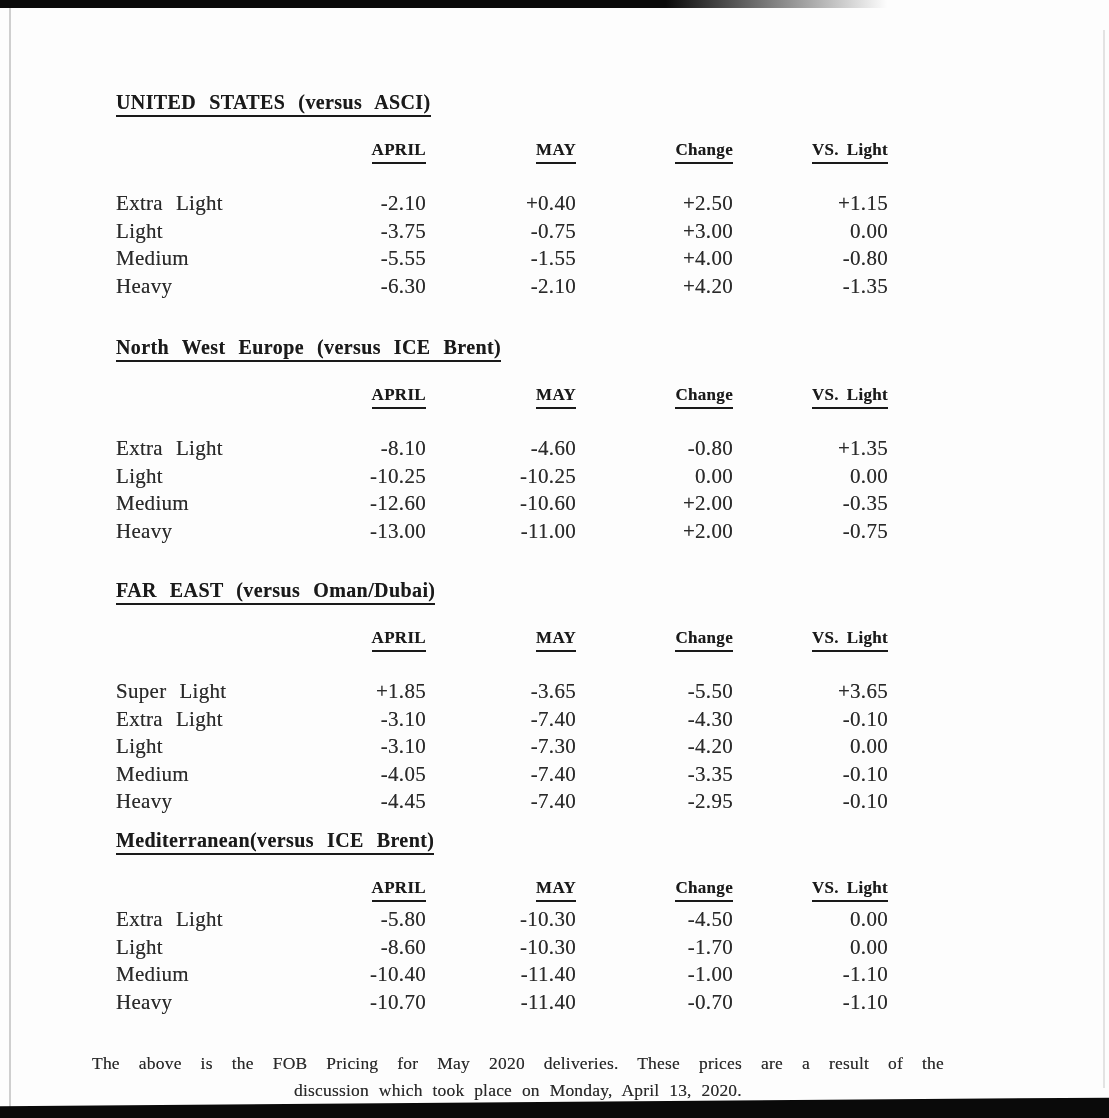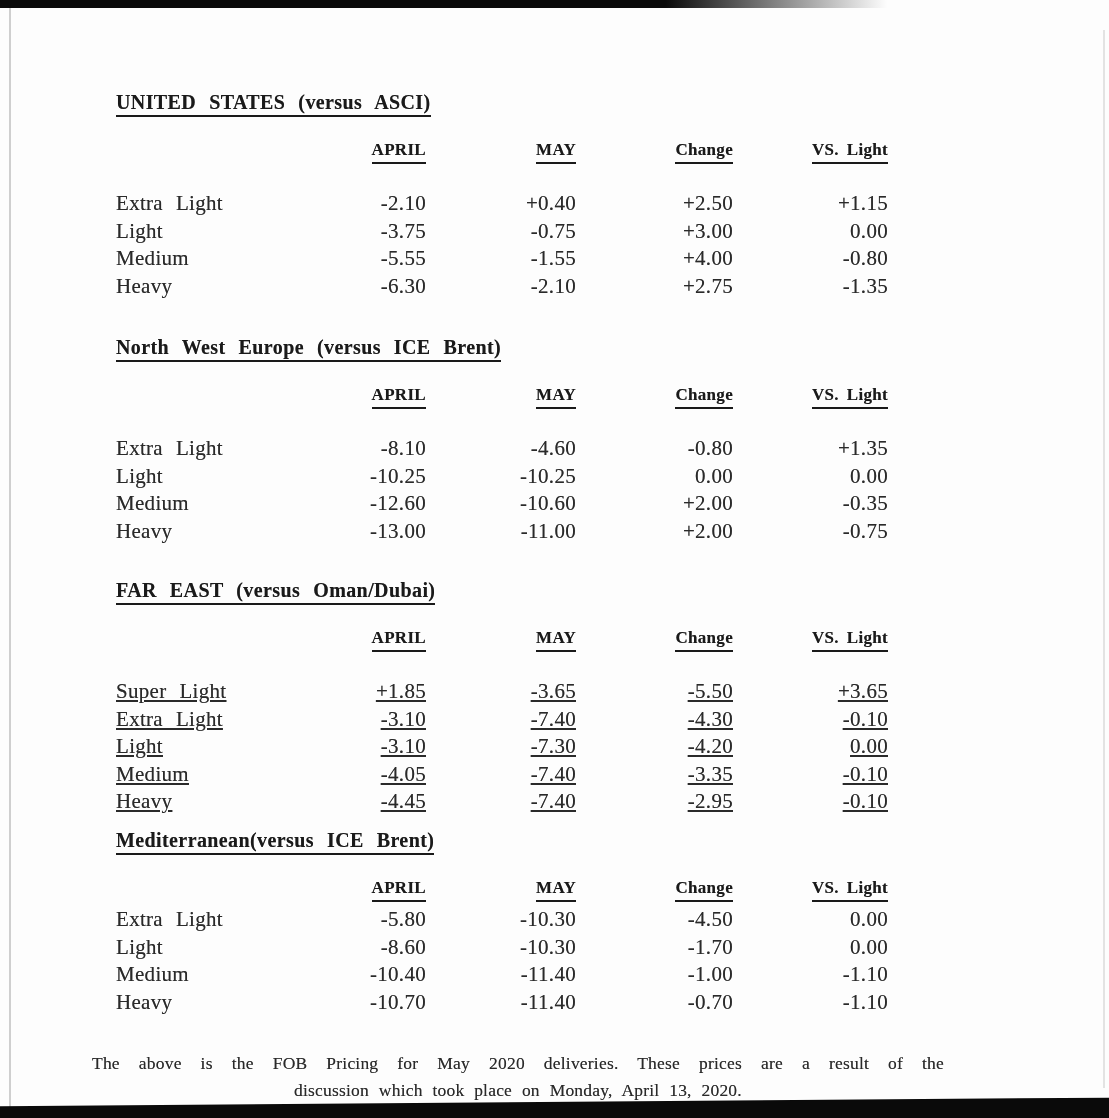--- a/index.html
+++ b/index.html
@@ -34,21 +34,21 @@
     background:var(--bar);
     transform:rotate(-0.45deg);
   }
   .price-section{
     position:absolute; left:100px; width:772px;
     text-shadow:0 0 0.6px rgba(40,40,40,0.55);
     margin-left:16px;
   }
   .price-section:nth-of-type(1){top:90px;}
   .price-section:nth-of-type(2){top:335px;}
-  .price-section:nth-of-type(3){top:578px;text-decoration:underline;}
+  .price-section:nth-of-type(3){top:578px;}
   .price-section:nth-of-type(4){top:828px;}
   .section-title{
     font-size:20px; line-height:24px; font-weight:bold;
     color:var(--title-ink);
     letter-spacing:0.4px; word-spacing:0.38em;
     white-space:nowrap;
   }
   .u{
     border-bottom:2px solid currentColor;
     padding-bottom:1px;
@@ -121,21 +121,21 @@
     <div class="cell num">-5.55</div>
     <div class="cell num">-1.55</div>
     <div class="cell num">+4.00</div>
     <div class="cell num">-0.80</div>
   </div>
 
   <div class="grid data-row">
     <div class="cell">Heavy</div>
     <div class="cell num">-6.30</div>
     <div class="cell num">-2.10</div>
-    <div class="cell num">+2.75</div>
+    <div class="cell num">+4.20</div>
     <div class="cell num">-1.35</div>
   </div>
 </div>
   </section>
 
   <section class="price-section">
     <h2 class="section-title"><span class="u">North West Europe (versus ICE Brent)</span></h2>
     <div class="grid header-row">
       <div class="cell"></div>
       <div class="cell num"><span class="u">APRIL</span></div>

